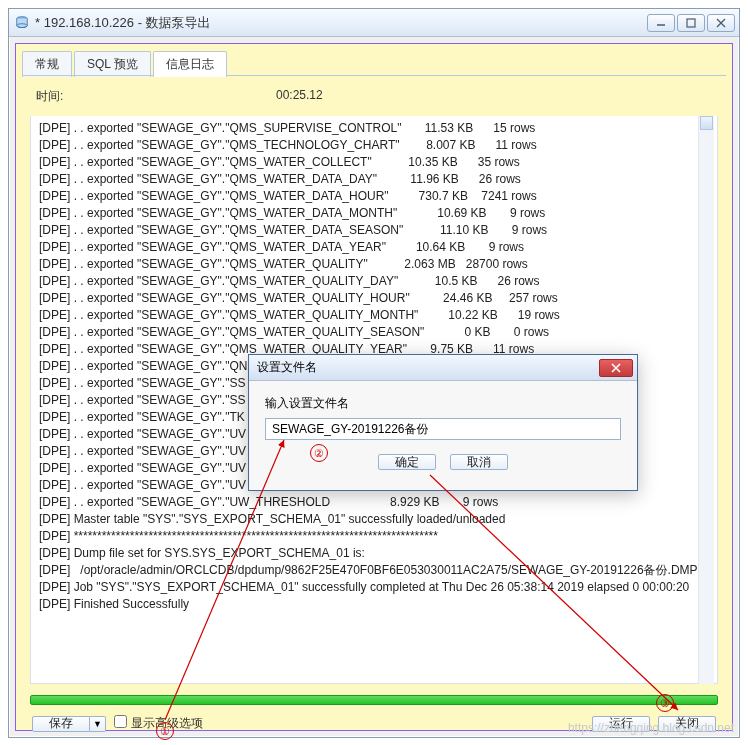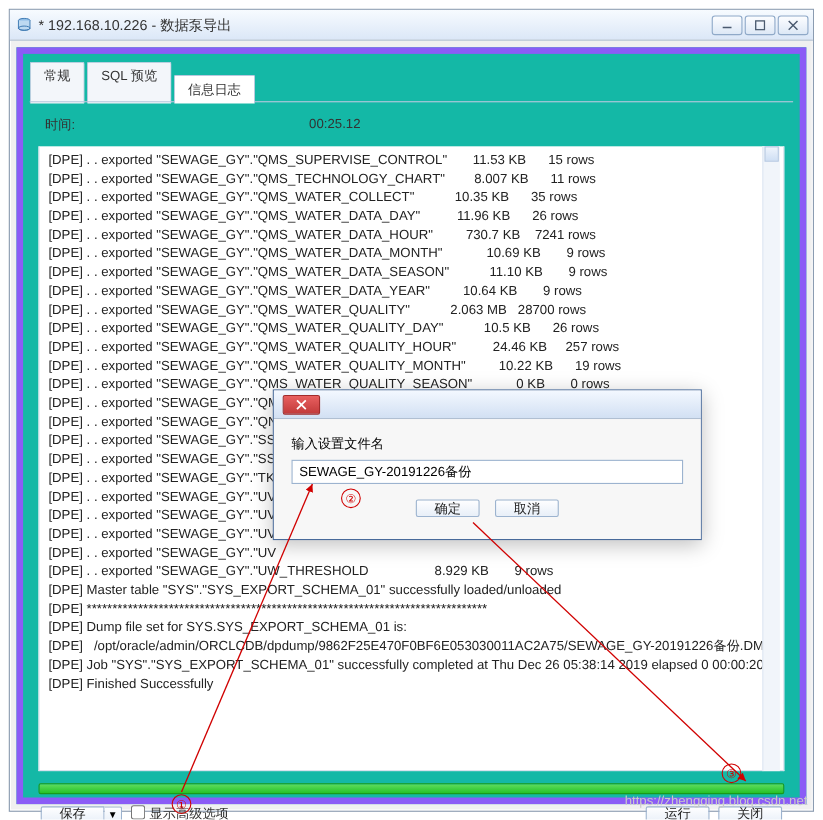--- a/index.html
+++ b/index.html
@@ -4,24 +4,24 @@
 <style>
   * { box-sizing: border-box; margin: 0; padding: 0; }
   body { font-family: "Microsoft YaHei", Tahoma, sans-serif; font-size: 12px; background: #fff; width: 748px; height: 745px; position: relative; overflow: hidden; }
   .window { position: absolute; left: 8px; top: 8px; width: 732px; height: 730px; border: 1px solid #8b9cb1; background: #f0f0f0; box-shadow: inset 0 0 0 1px #fff; }
   .titlebar { height: 28px; background: linear-gradient(#f7fbff,#dbe7f7); display: flex; align-items: center; padding: 0 4px 0 6px; border-bottom: 1px solid #b0bfd2; }
   .titlebar .db-icon { width: 14px; height: 14px; margin-right: 6px; }
   .titlebar .title { flex: 1; color: #333; font-size: 13px; }
   .win-btns { display: flex; gap: 2px; }
   .win-btn { width: 28px; height: 18px; border: 1px solid #8fa9c8; border-radius: 3px; background: linear-gradient(#fcfdff,#dde8f6); display: flex; align-items: center; justify-content: center; font-size: 10px; color: #4a5a6f; cursor: default; }
   .win-btn svg { width: 10px; height: 10px; }
-  .content { position: absolute; left: 6px; right: 6px; top: 34px; bottom: 6px; background: #14b8a6; border: 6px solid #8b5cf6; }
+  .content { position: absolute; left: 6px; right: 6px; top: 34px; bottom: 6px; background: #fef9c3; border: 1px solid #8b5cf6; }
   .tabs { display: flex; padding: 6px 6px 0 6px; gap: 2px; position: relative; }
   .tab { padding: 4px 12px; border: 1px solid #b8c9de; border-bottom: none; background: #f3f6fa; border-radius: 2px 2px 0 0; color: #333; position: relative; top: 1px; }
-  .tab.active { background: #fff; z-index: 2; margin-top: 12px; }
+  .tab.active { background: #fff; z-index: 2; }
   .tabs-line { position: absolute; left: 6px; right: 6px; bottom: 0; height: 1px; background: #b8c9de; z-index:1; }
   .tab-body { padding: 8px 10px 0 10px; }
   .time-row { display: flex; align-items: flex-start; margin: 4px 0 8px 10px; color: #333; font-size: 12px; }
   .time-row .label { width: 240px; }
   .log-wrap { position: relative; margin: 11px 4px; }
   .log { background: #fff; border: 1px solid #d8e1ed; border-top: none; height: 568px; overflow: hidden; padding: 4px 8px; font-size: 12px; color: #222; white-space: pre; line-height: 17px; position: relative; }
   .scrollbar { position: absolute; right: 4px; top: 0; width: 16px; height: 568px; background: #f1f5fa; border-left:1px solid #dfe7f2; }
   .scrollbar .thumb { position: absolute; left:1px; right:1px; top: 0; height: 14px; background: linear-gradient(#eef4fc,#cfdff4); border:1px solid #b2c6e0; }
   .progress-bar { height: 10px; margin: 6px 4px 10px 4px; background: linear-gradient(#5edc5e, #27c227); border: 1px solid #1a9a1a; border-radius: 2px; }
   .bottom-bar { display: flex; align-items: center; padding: 0 6px 6px 6px; gap: 8px; }
@@ -137,20 +137,21 @@
         <div class="spacer"></div>
         <div class="btn">运行</div>
         <div class="btn">关闭</div>
       </div>
     </div>
   </div>
 </div>
 
 <div class="dialog">
   <div class="dlg-title">
+    <span>设置文件名</span>
     <div class="dlg-close">
       <svg width="10" height="10" viewBox="0 0 10 10">
           <path d="M1 1l8 8M9 1l-8 8" stroke="#fff" stroke-width="1.6"></path>
         </svg>
     </div>
   </div>
   <div class="dlg-body">
     <label class="dlg-label">输入设置文件名</label>
     <input class="dlg-input" value="SEWAGE_GY-20191226备份" style="">
     <div class="dlg-btns">

